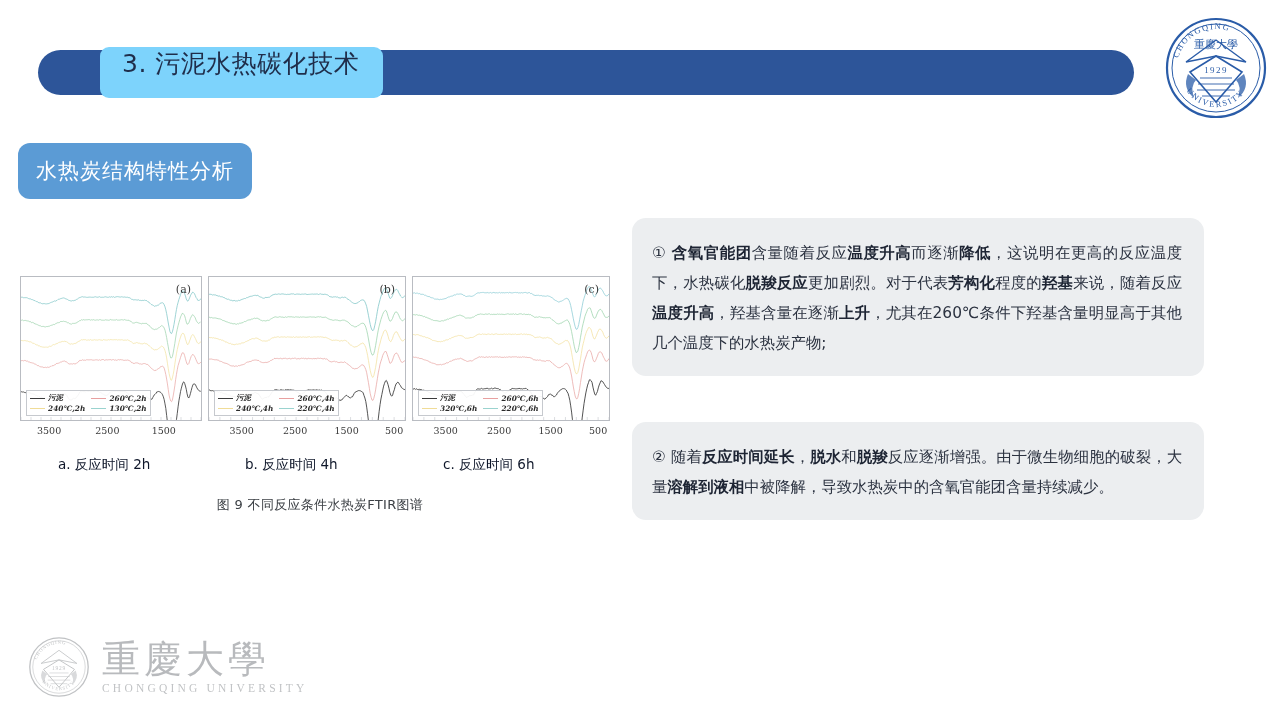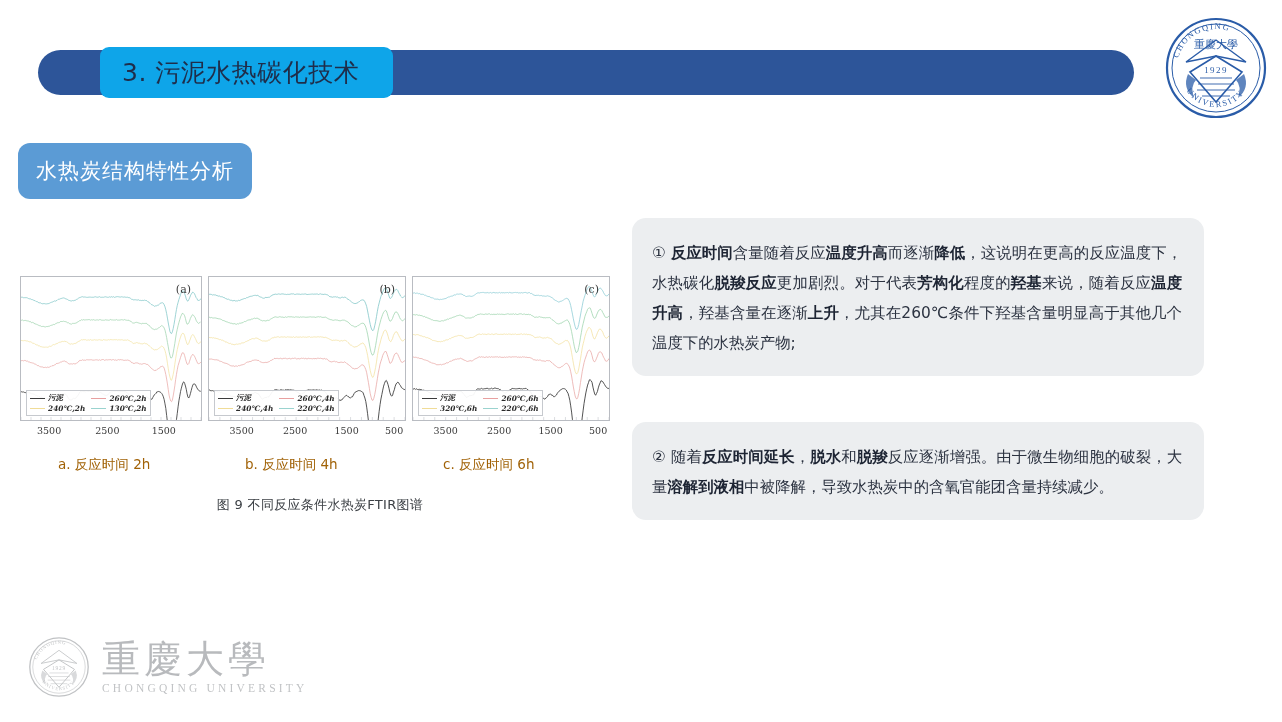--- a/index.html
+++ b/index.html
@@ -13,24 +13,24 @@
 
   
   .header-bar {
     position: absolute; left: 38px; top: 50px;
     width: 1096px; height: 45px;
     background: #2d5599;
     border-radius: 23px;
   }
   .header-title-plate {
     position: absolute; left: 100px; top: 47px;
-    height: 51px; padding: 0 34px 0 22px;
-    background: #0ea5e9;
+    height: 51px; padding: 0 24px 0 22px;
+    background: #7dd3fc;
     border-radius: 9px;
-    display: flex; align-items: center;
+    display: flex; align-items: flex-start;
   }
   .header-title-plate span {
     font-size: 25px; color: #1f2d4a; letter-spacing: 0.5px;
     font-family: "DejaVu Sans", "Liberation Sans", sans-serif;
     white-space: nowrap;
   }
 
   
   .seal-top {
     position: absolute; left: 1164px; top: 16px;
@@ -96,21 +96,21 @@
     font-size: 9.5px; color: #3a3a3a;
     font-family: "DejaVu Serif", "Liberation Serif", serif;
     transform: translateX(-50%);
   }
 
   .subcaptions {
     position: relative; height: 22px; margin-top: 14px;
   }
   .subcap {
     position: absolute; top: 0;
-    font-size: 13.5px; color: #a16207;
+    font-size: 13.5px; color: #0f172a;
     font-family: "DejaVu Sans", "Liberation Sans", sans-serif;
     white-space: nowrap;
   }
   .fig-caption {
     text-align: center; margin-top: 18px;
     font-size: 13px; color: #3c4045;
     font-family: "DejaVu Sans", "Liberation Sans", sans-serif;
     letter-spacing: 0.3px;
   }
 
@@ -322,21 +322,21 @@
     <div class="subcaptions">
       <span class="subcap" style="left:38px">a. 反应时间 2h</span>
       <span class="subcap" style="left:225px">b. 反应时间 4h</span>
       <span class="subcap" style="left:423px">c. 反应时间 6h</span>
     </div>
 
     <div class="fig-caption">图 9  不同反应条件水热炭FTIR图谱</div>
   </div>
 
   <div class="panel panel-1">
-    <p>①  <b>反应时间</b>含量随着反应<b>温度升高</b>而逐渐<b>降低</b>，这说明在更高的反应温度下，水热碳化<b>脱羧反应</b>更加剧烈。对于代表<b>芳构化</b>程度的<b>羟基</b>来说，随着反应<b>温度升高</b>，羟基含量在逐渐<b>上升</b>，尤其在260℃条件下羟基含量明显高于其他几个温度下的水热炭产物;</p>
+    <p>①  <b>含氧官能团</b>含量随着反应<b>温度升高</b>而逐渐<b>降低</b>，这说明在更高的反应温度下，水热碳化<b>脱羧反应</b>更加剧烈。对于代表<b>芳构化</b>程度的<b>羟基</b>来说，随着反应<b>温度升高</b>，羟基含量在逐渐<b>上升</b>，尤其在260℃条件下羟基含量明显高于其他几个温度下的水热炭产物;</p>
   </div>
   <div class="panel panel-2">
     <p>②  随着<b>反应时间延长</b>，<b>脱水</b>和<b>脱羧</b>反应逐渐增强。由于微生物细胞的破裂，大量<b>溶解到液相</b>中被降解，导致水热炭中的含氧官能团含量持续减少。</p>
   </div>
 
   <div class="footer-left">
     <svg width="62" height="62" viewBox="0 0 104 104" aria-hidden="true">
       <circle cx="52" cy="52" r="49" fill="none" stroke="#9a9da1" stroke-width="2.2"></circle>
       <circle cx="52" cy="52" r="44" fill="none" stroke="#9a9da1" stroke-width="1"></circle>
       <path d="M22 46 L52 24 L82 46 L52 40 Z" fill="none" stroke="#9a9da1" stroke-width="1.4"></path>

